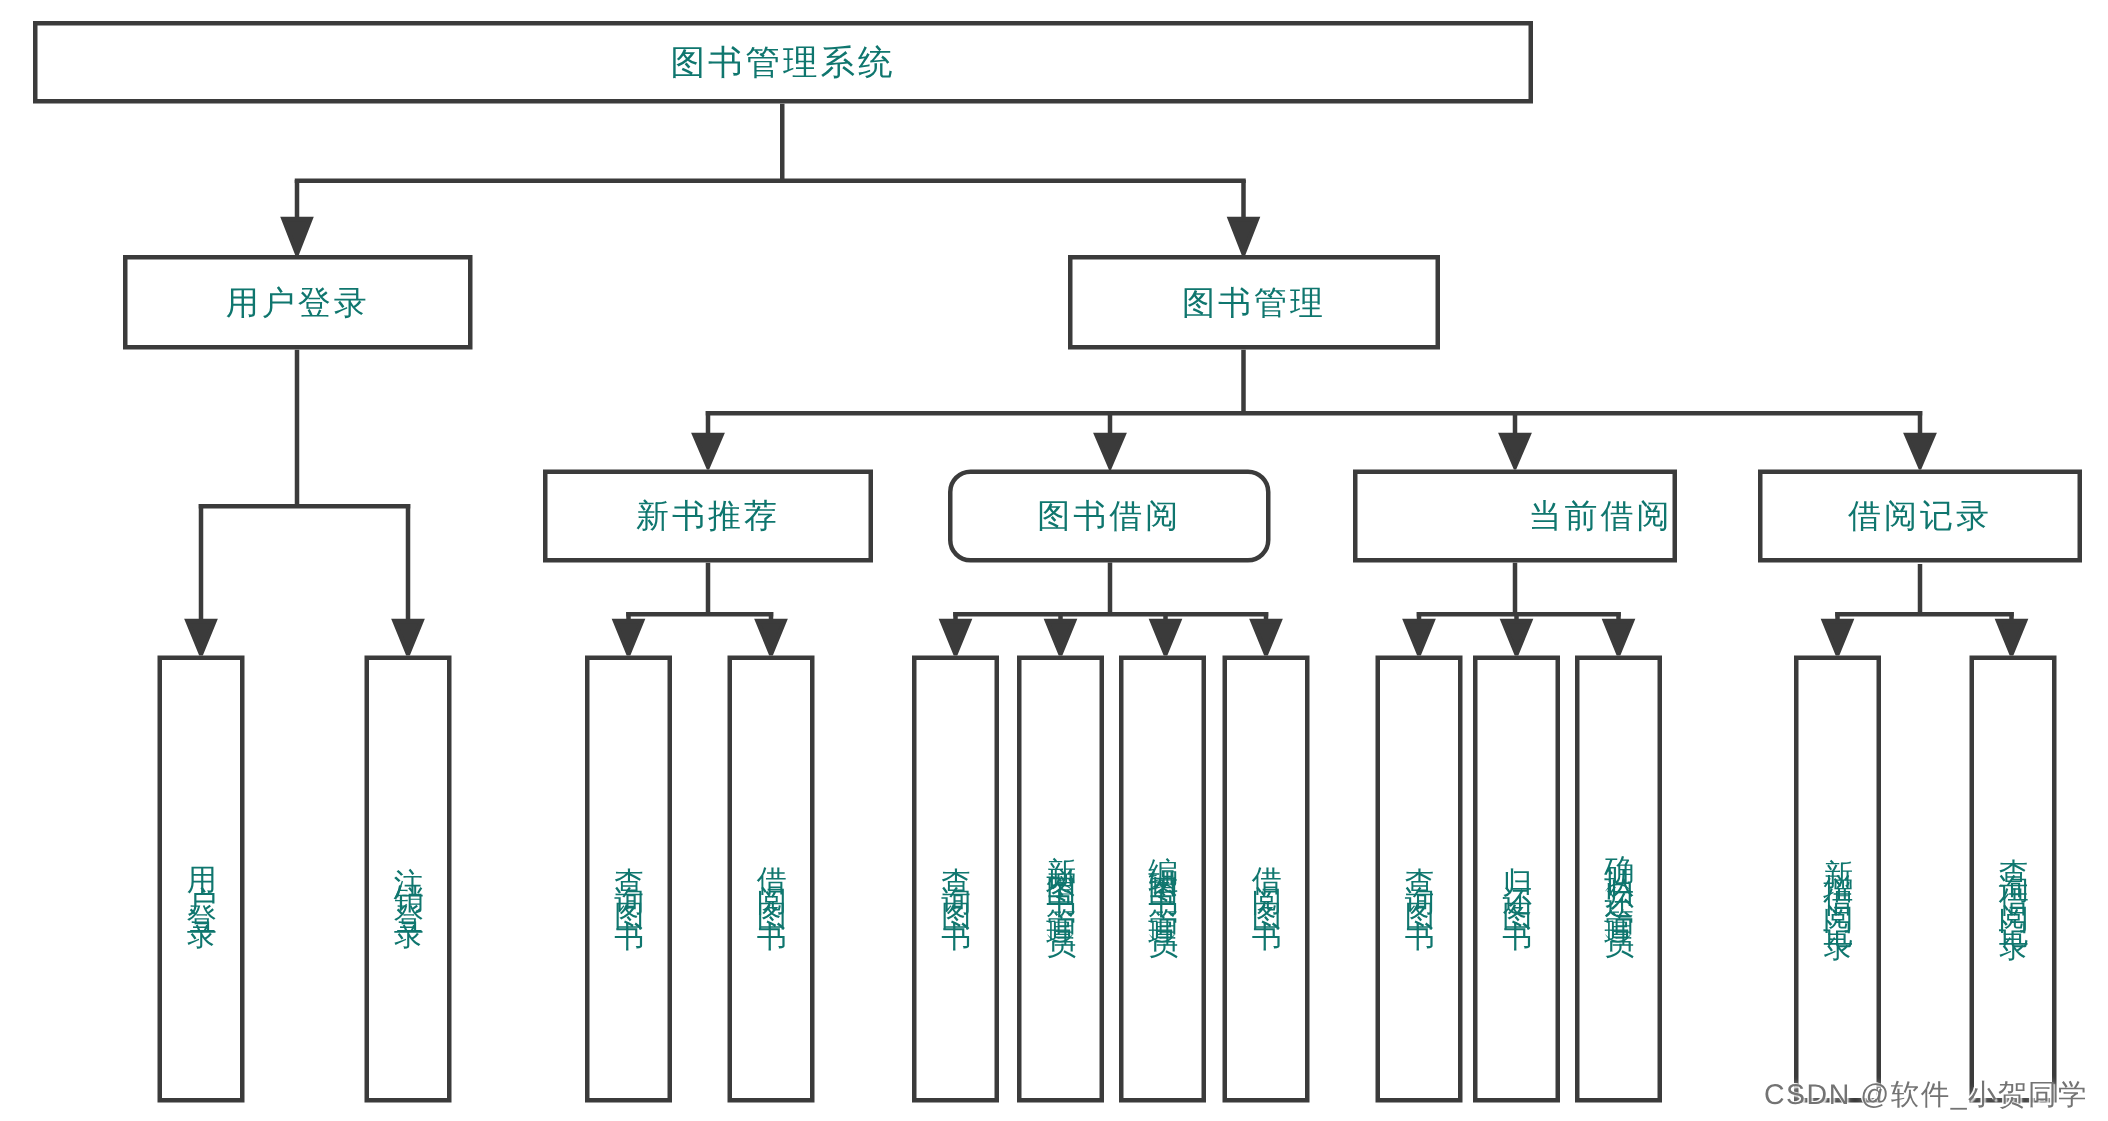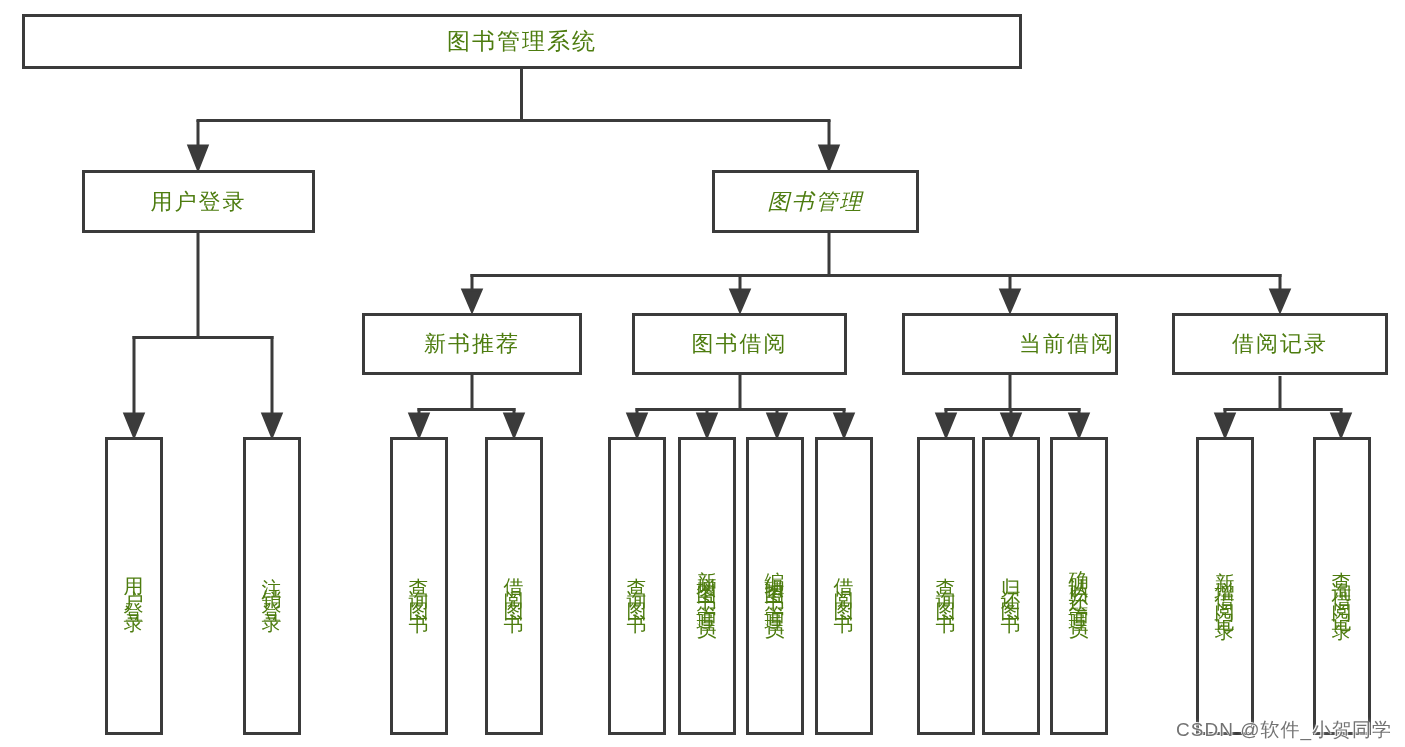--- a/index.html
+++ b/index.html
@@ -5,21 +5,21 @@
   html,body{margin:0;padding:0;background:#ffffff;}
   #canvas{
     position:relative;width:1405px;height:747px;background:#ffffff;
     font-family:"Liberation Sans","DejaVu Sans",sans-serif;overflow:hidden;
   }
   svg.connectors{position:absolute;left:0;top:0;z-index:1;}
   .cline{stroke:#3b3b3b;stroke-width:3;fill:none;}
   .carrow{stroke:#3b3b3b;stroke-width:3;fill:#3b3b3b;stroke-linejoin:miter;}
   .node{
     position:absolute;box-sizing:border-box;border:3px solid #3b3b3b;background:#ffffff;
-    display:flex;align-items:center;justify-content:center;z-index:2;color:#4d7c0f;
+    display:flex;align-items:center;justify-content:center;z-index:2;color:#0f766e;
   }
   .node.h span{font-size:22px;letter-spacing:2px;white-space:nowrap;}
   .node.root span{font-size:23px;letter-spacing:2px;white-space:nowrap;}
   .leaf span{
     writing-mode:vertical-rl;text-orientation:mixed;font-size:20px;line-height:1;
     white-space:nowrap;
   }
   .ls12{letter-spacing:12px;}
   .ls10{letter-spacing:10px;}
   .ls8{letter-spacing:7px;}
@@ -71,28 +71,28 @@
     <path class="carrow" d="M1341,408 V415 M1332,414 L1350,414 L1341,436 Z"></path>
   </svg>
 
   <div class="node root" style="left:22px;top:14px;width:1000px;height:55px;">
     <span>图书管理系统</span>
   </div>
 
   <div class="node h" style="left:82px;top:170px;width:233px;height:63px;">
     <span>用户登录</span>
   </div>
-  <div class="node h" style="left:712px;top:170px;width:207px;height:63px;font-style:italic;">
+  <div class="node h" style="left:712px;top:170px;width:248px;height:63px;">
     <span>图书管理</span>
   </div>
 
   <div class="node h" style="left:362px;top:313px;width:220px;height:62px;">
     <span>新书推荐</span>
   </div>
-  <div class="node h" style="left:632px;top:313px;width:215px;height:62px;">
+  <div class="node h" style="left:632px;top:313px;width:215px;height:62px;border-radius:15px;">
     <span>图书借阅</span>
   </div>
   <div class="node h" style="left:902px;top:313px;width:216px;height:62px;justify-content:flex-end;">
     <span>当前借阅</span>
   </div>
   <div class="node h" style="left:1172px;top:313px;width:216px;height:62px;">
     <span>借阅记录</span>
   </div>
 
   <div class="node leaf" style="left:105px;top:437px;width:58px;height:298px;">

